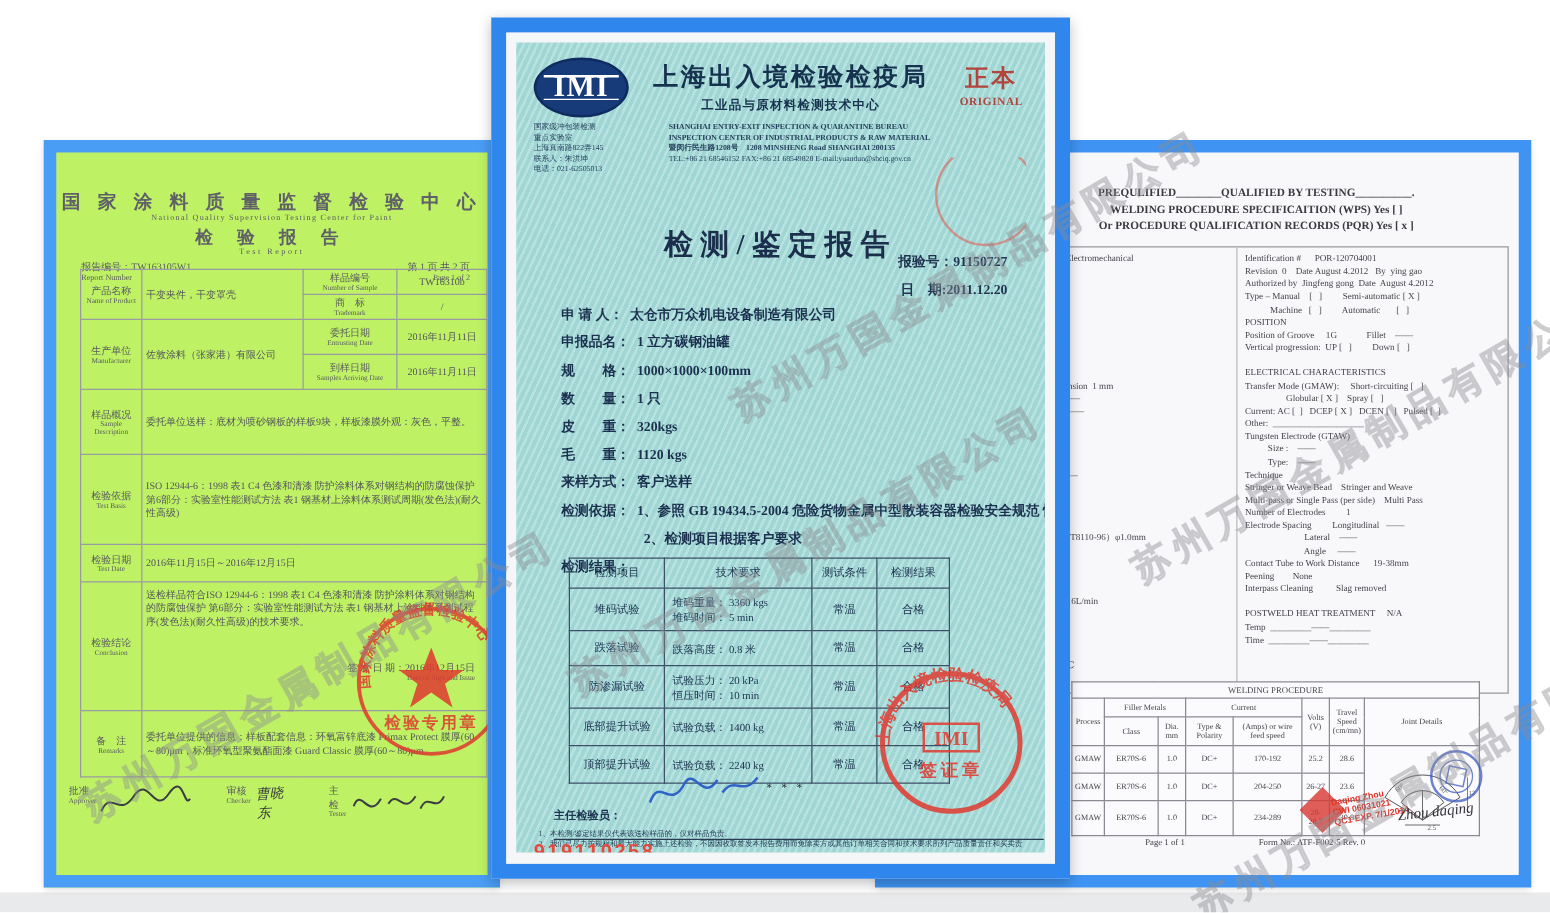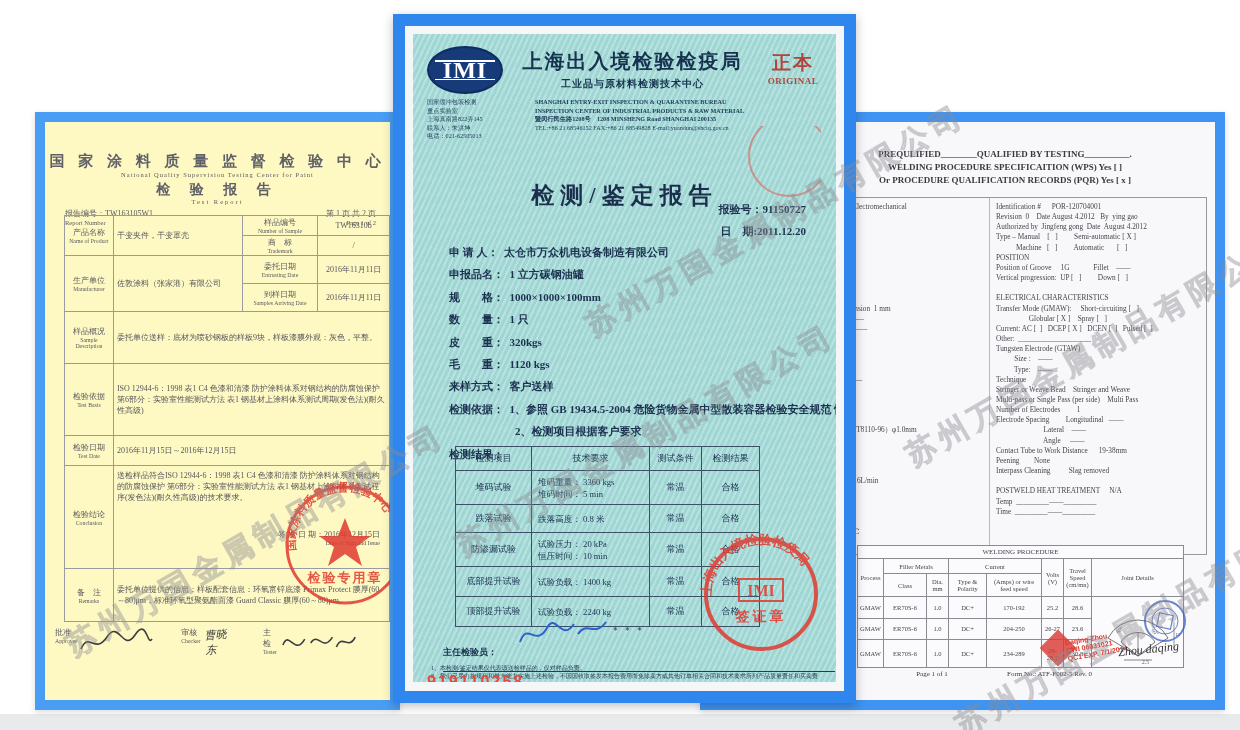--- a/index.html
+++ b/index.html
@@ -6,21 +6,21 @@
   .canvas{position:relative;width:1240px;height:730px;overflow:hidden;background:#ffffff;
           font-family:"Liberation Serif","DejaVu Serif",serif;color:#333;}
   .floor{position:absolute;left:0;right:0;top:714px;bottom:0;background:#e9eaec;}
   
   .wm{position:absolute;font-family:"DejaVu Sans",sans-serif;font-weight:bold;font-size:30px;
       letter-spacing:6px;color:rgba(150,150,155,0.10);-webkit-text-stroke:1px rgba(140,140,145,0.38);
       transform:rotate(-30deg);white-space:nowrap;pointer-events:none;z-index:5;}
   
   .cert{position:absolute;box-sizing:border-box;overflow:hidden;}
   
-  .lc{left:35px;top:112px;width:365px;height:598px;border:10px solid #4a9df5;background:#fef9c3;z-index:1;
+  .lc{left:35px;top:112px;width:365px;height:598px;border:10px solid #4a9df5;background:#bef264;z-index:1;
       box-shadow:0 2px 6px rgba(0,0,0,.15);}
   .lc-paper{position:relative;width:345px;height:578px;color:#5a5a60;}
   .lc-title{position:absolute;top:30px;left:0;width:100%;text-align:center;font-size:15px;font-weight:bold;
             letter-spacing:5px;color:#606068;}
   .lc-title-en{position:absolute;top:49px;left:0;width:100%;text-align:center;font-size:6.5px;letter-spacing:1px;}
   .lc-report{position:absolute;top:59px;left:0;width:100%;text-align:center;font-size:14px;font-weight:bold;letter-spacing:8px;color:#606068;}
   .lc-report-en{position:absolute;top:76px;left:0;width:100%;text-align:center;font-size:6.5px;letter-spacing:2px;}
   .lc-meta{position:absolute;top:86px;left:20px;right:14px;display:flex;justify-content:space-between;font-size:8px;}
   .lc-meta .sub{font-size:6.5px;}
   .lc-table{position:absolute;top:93px;left:19px;border-collapse:collapse;table-layout:fixed;}

